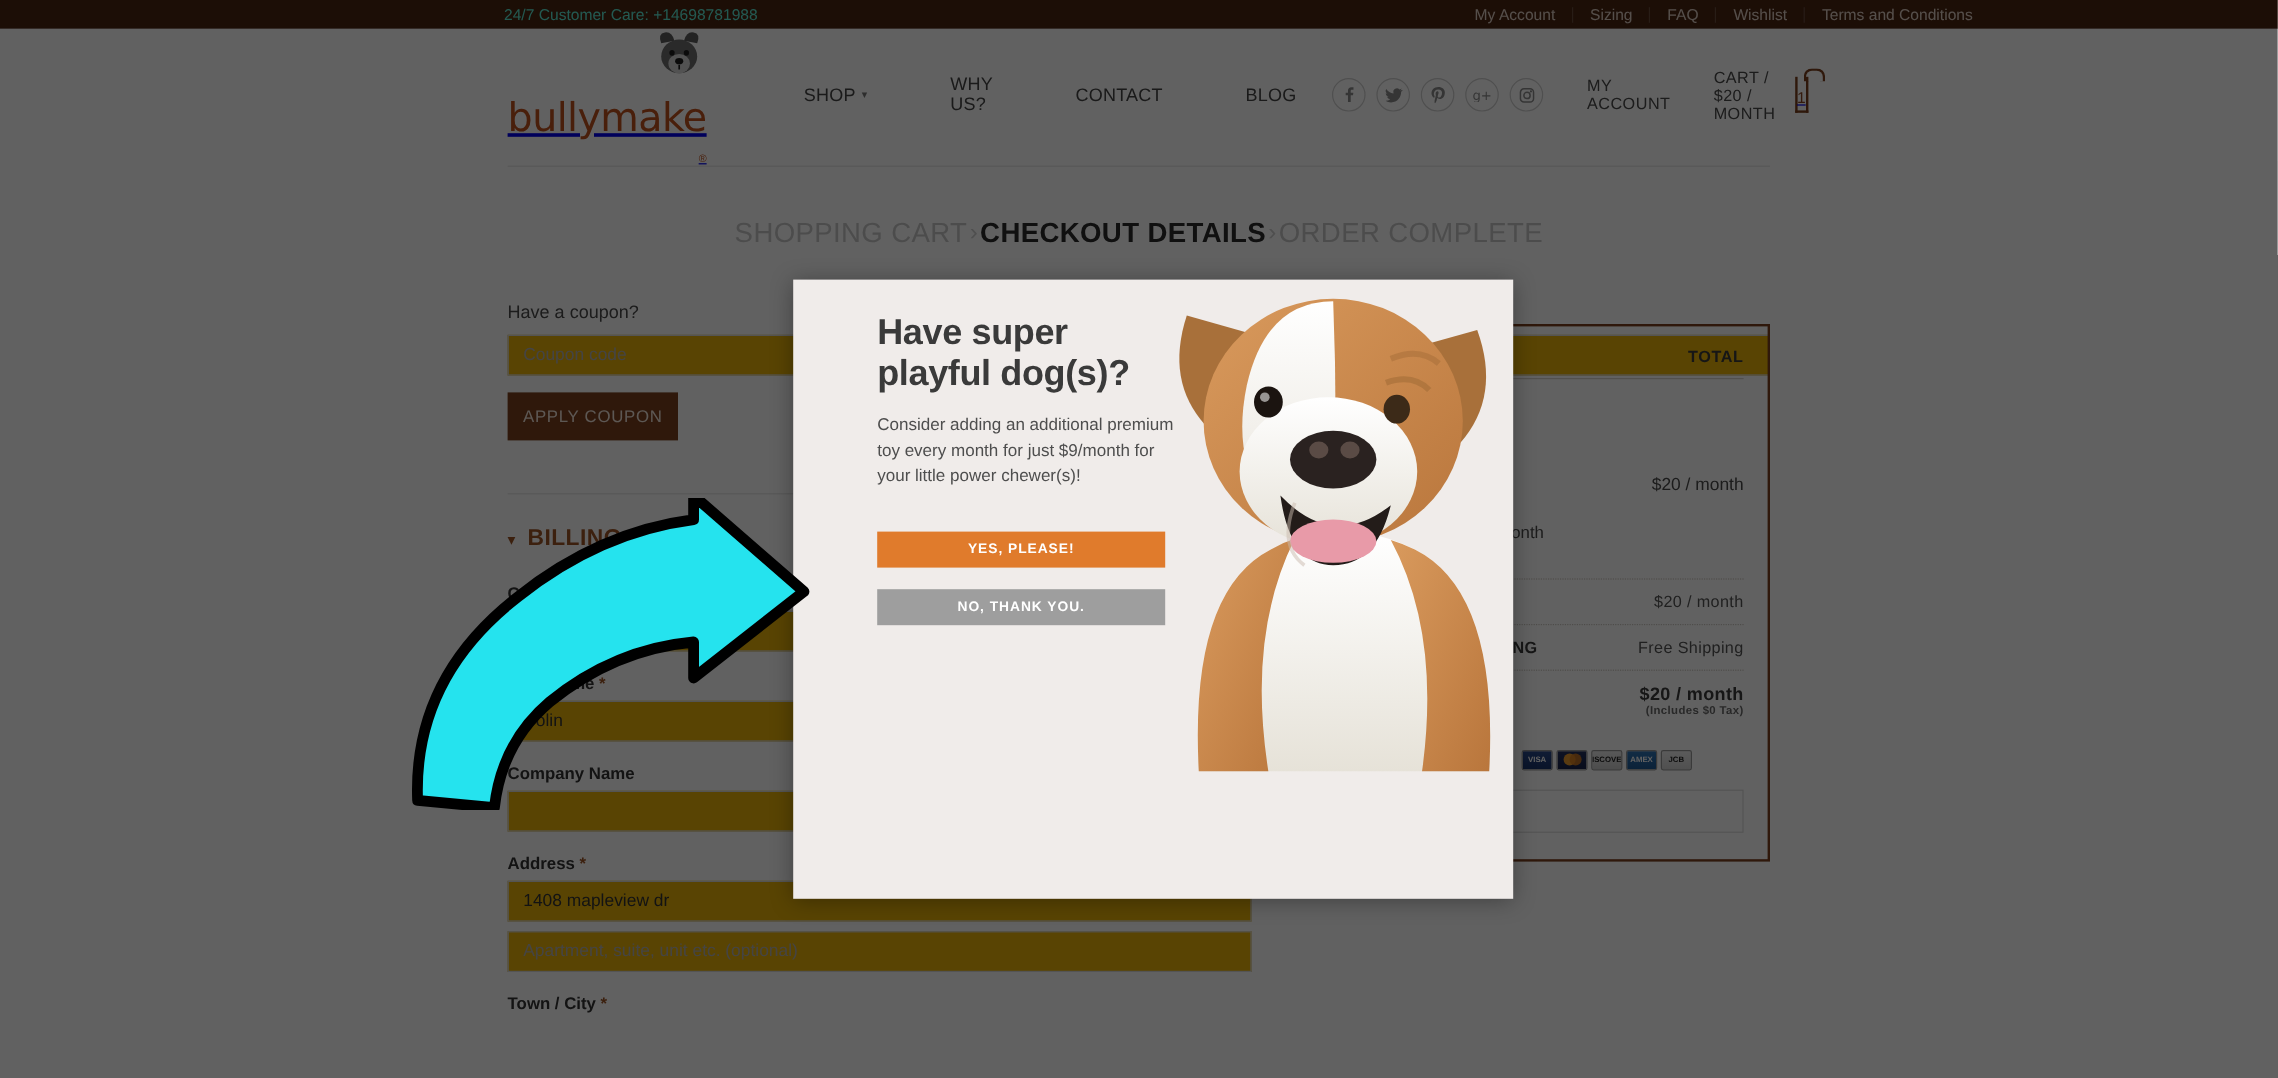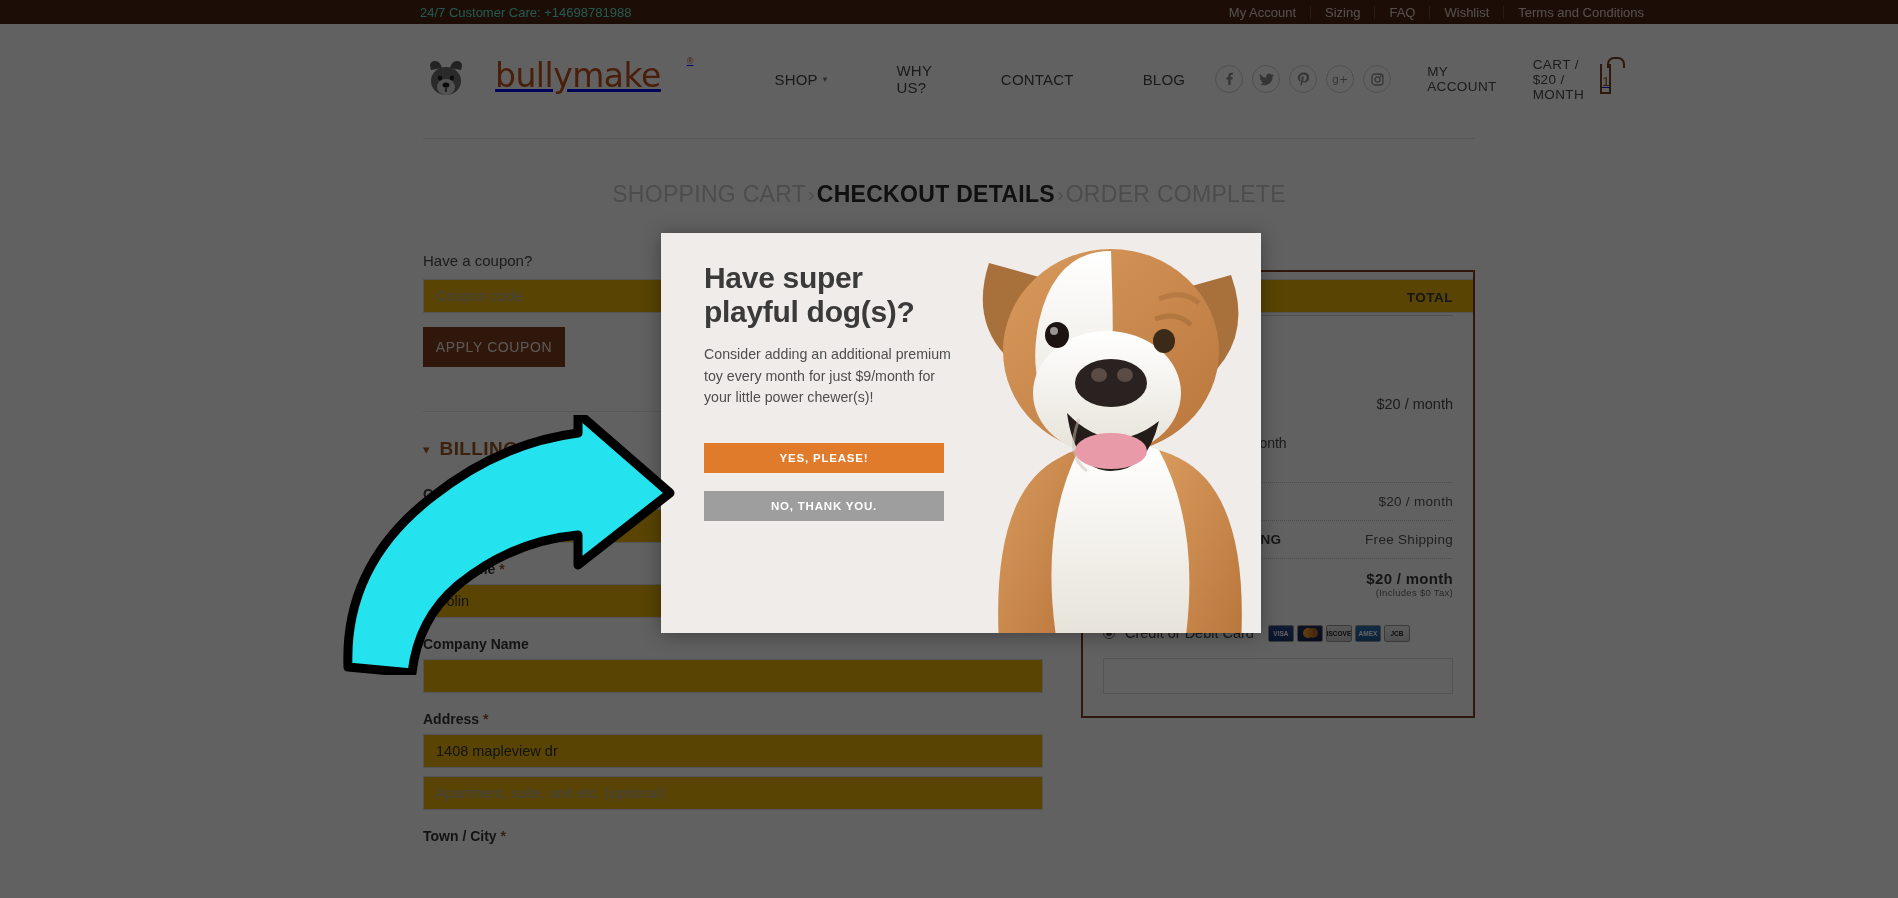--- a/index.html
+++ b/index.html
@@ -55,21 +55,21 @@
     position: relative;
     height: 110px;
     background: #ffffff;
     z-index: 5;
   }
   .header-inner {
     width: 1052px; margin: 0 auto;
     height: 110px;
     display: flex; align-items: center;
   }
-  .logo-wrap { display: flex; align-items: flex-start; gap: 26px; }
+  .logo-wrap { display: flex; align-items: flex-end; gap: 10px; flex-direction: column; }
   .logo-dog { width: 46px; height: 46px; display: block; }
   .logo-text {
     font-size: 33px; color: #c0531f; letter-spacing: -0.5px;
     font-weight: 400; position: relative;
     font-family: "DejaVu Sans", sans-serif;
   }
   .logo-reg { font-size: 9px; vertical-align: super; color: #c0531f; }
 
   .mainnav { display: flex; align-items: center; gap: 24px; margin-left: 36px; }
   .mainnav a {
@@ -180,21 +180,21 @@
   }
   .ord-item-price { font-size: 14.5px; color: #4a4a4a; padding-top: 48px; white-space: nowrap; }
   .totrow {
     display: flex; justify-content: space-between; align-items: baseline;
     padding: 11px 0; border-top: 1px dotted #cdc7c0;
     font-size: 13.5px; color: #3c3c3c; letter-spacing: .3px;
   }
   .totrow .lbl { font-weight: 600; }
   .totrow .val { color: #555; }
   .totrow.total .val { font-weight: bold; font-size: 15px; color: #3a3a3a; text-align: right; }
-  .tax-note { font-size: 9.5px; font-weight: normal; color: #6b6b6b; display: block; }
+  .tax-note { font-size: 9.5px; font-weight: bold; color: #6b6b6b; display: block; }
 
   .pay-row { display: flex; align-items: center; gap: 10px; padding-top: 16px; }
   .radio-dot {
     width: 12px; height: 12px; border-radius: 50%;
     border: 1px solid #707070; background: #fff;
     display: flex; align-items: center; justify-content: center;
   }
   .radio-dot::after { content: ""; width: 6px; height: 6px; border-radius: 50%; background: #444; }
   .pay-label { font-size: 14.5px; color: #444; }
   .cards { display: flex; gap: 3px; margin-left: 4px; }
@@ -213,25 +213,26 @@
   .c-jcb  { background: linear-gradient(#efefef,#d2d2d2); color: #222; }
   .pay-input {
     margin-top: 16px; width: 100%; height: 36px;
     border: 1px solid #dcdcdc; background: #fff;
   }
 
   
   .modal {
     position: absolute;
     left: 661px; top: 233px;
-    width: 600px; height: 400px;
+    width: 600px; height: 516px;
     background: #f0ecea;
     z-index: 60;
     box-shadow: 0 2px 18px rgba(0,0,0,.35);
     overflow: hidden;
+    padding-left: 27px;
   }
   .modal-inner { position: relative; width: 100%; height: 100%; }
   .modal-text { position: absolute; left: 43px; top: 28px; width: 250px; z-index: 3; }
   .modal-title {
     font-size: 30px; line-height: 1.12; color: #3a3a3a; font-weight: bold;
     letter-spacing: -0.3px;
   }
   .modal-body {
     margin-top: 16px; font-size: 14.2px; line-height: 1.52; color: #4e4e4e;
   }

